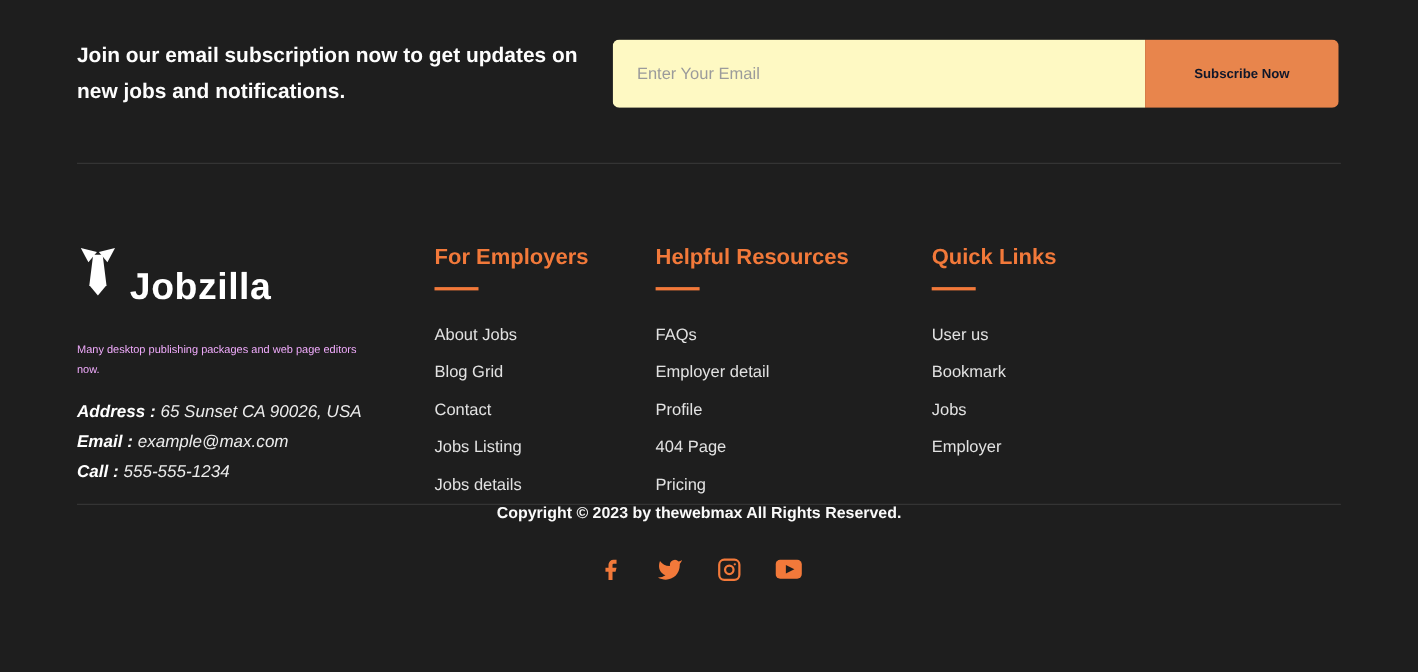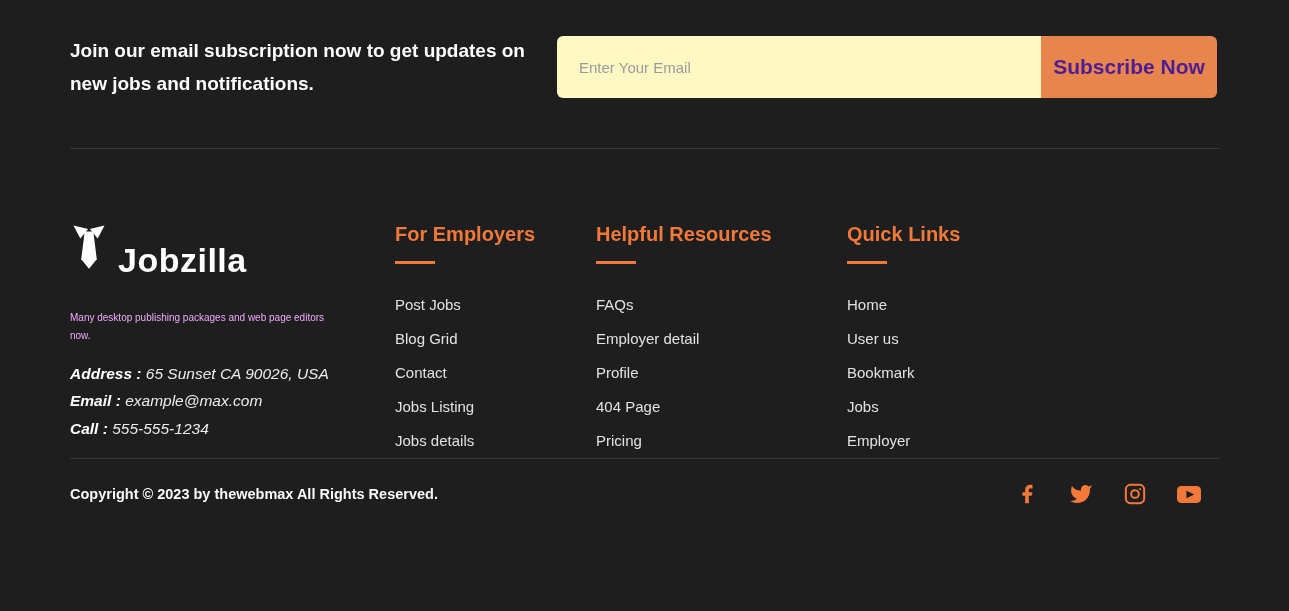--- a/index.html
+++ b/index.html
@@ -19,42 +19,42 @@
   }
   .nl-form {
     display: flex; width: 660px; height: 62px; border-radius: 6px; overflow: hidden;
   }
   .nl-input {
     flex: 1; border: 0; outline: 0; background: #fef9c3;
     padding: 0 22px; font-size: 15px; color: #555; font-family: inherit;
   }
   .nl-input::placeholder { color: #9b9b9b; }
   .nl-btn {
-    width: 176px; border: 0; background: #e8854c; color: #4c1d95;
-    font-weight: 700; font-size: 21px; font-family: inherit; cursor: pointer;
+    width: 176px; border: 0; background: #e8854c; color: #0f172a;
+    font-weight: 700; font-size: 12px; font-family: inherit; cursor: pointer;
   }
   .divider { border: 0; border-top: 1px solid #373737; margin: 47px 70px 0 70px; }
   
   .footer-main { display: flex; padding: 74px 0 0 70px; height: 309px; }
   .brand-col { width: 325px; }
   .logo { display: flex; align-items: flex-end; gap: 10px; cursor: pointer; }
   .logo-text { font-size: 34px; font-weight: 700; letter-spacing: .5px; line-height: 1; }
   .brand-desc { margin-top: 32px; width: 268px; font-size: 10px; line-height: 1.85; color: #f0abfc; }
   .contact { margin-top: 14px; font-size: 15.5px; line-height: 1.78; color: #ececec; font-style: italic; }
   .contact p b { color: #fff; font-weight: 700; }
   .link-col h3 { font-size: 20px; color: #f2793a; font-weight: 600; }
   .col-bar { width: 40px; height: 3px; background: #f2793a; margin-top: 15px; }
   .links { list-style: none; margin-top: 32px; }
   .links li { font-size: 15px; color: #e2e2e2; margin-bottom: 17px; cursor: pointer; }
   .col-candidate { width: 219px; } .col-employers { width: 201px; }
   .col-helpful { width: 251px; } .col-quick { flex: 1; }
   
   .bottom-bar {
     display: flex; justify-content: space-between; align-items: center;
-    height: 71px; padding: 0 88px 0 70px;
+    height: 71px; padding: 0 88px 0 70px; flex-direction: column;
   }
   .copyright { font-size: 14.5px; font-weight: 600; color: #fafafa; }
   .socials { display: flex; gap: 30px; align-items: center; }
   .social { width: 24px; height: 24px; display: flex; align-items: center; justify-content: center; cursor: pointer; }
 </style>
 </head>
 <body>
 
 <div class="page">
 
@@ -87,21 +87,21 @@
         <p><b>Email :</b> <span>example@max.com</span></p>
         <p><b>Call :</b> <span>555-555-1234</span></p>
       </div>
     </div>
 
 
     <div class="link-col col-employers">
       <h3>For Employers</h3>
       <div class="col-bar"></div>
       <ul class="links">
-        <li>Post Jobs</li>
+        <li>About Jobs</li>
         <li>Blog Grid</li>
         <li>Contact</li>
         <li>Jobs Listing</li>
         <li>Jobs details</li>
       </ul>
     </div>
 
     <div class="link-col col-helpful">
       <h3>Helpful Resources</h3>
       <div class="col-bar"></div>
@@ -111,21 +111,20 @@
         <li>Profile</li>
         <li>404 Page</li>
         <li>Pricing</li>
       </ul>
     </div>
 
     <div class="link-col col-quick">
       <h3>Quick Links</h3>
       <div class="col-bar"></div>
       <ul class="links">
-        <li>Home</li>
         <li>User us</li>
         <li>Bookmark</li>
         <li>Jobs</li>
         <li>Employer</li>
       </ul>
     </div>
 
   </section>
 
   <hr class="divider" style="margin-top:0;">

